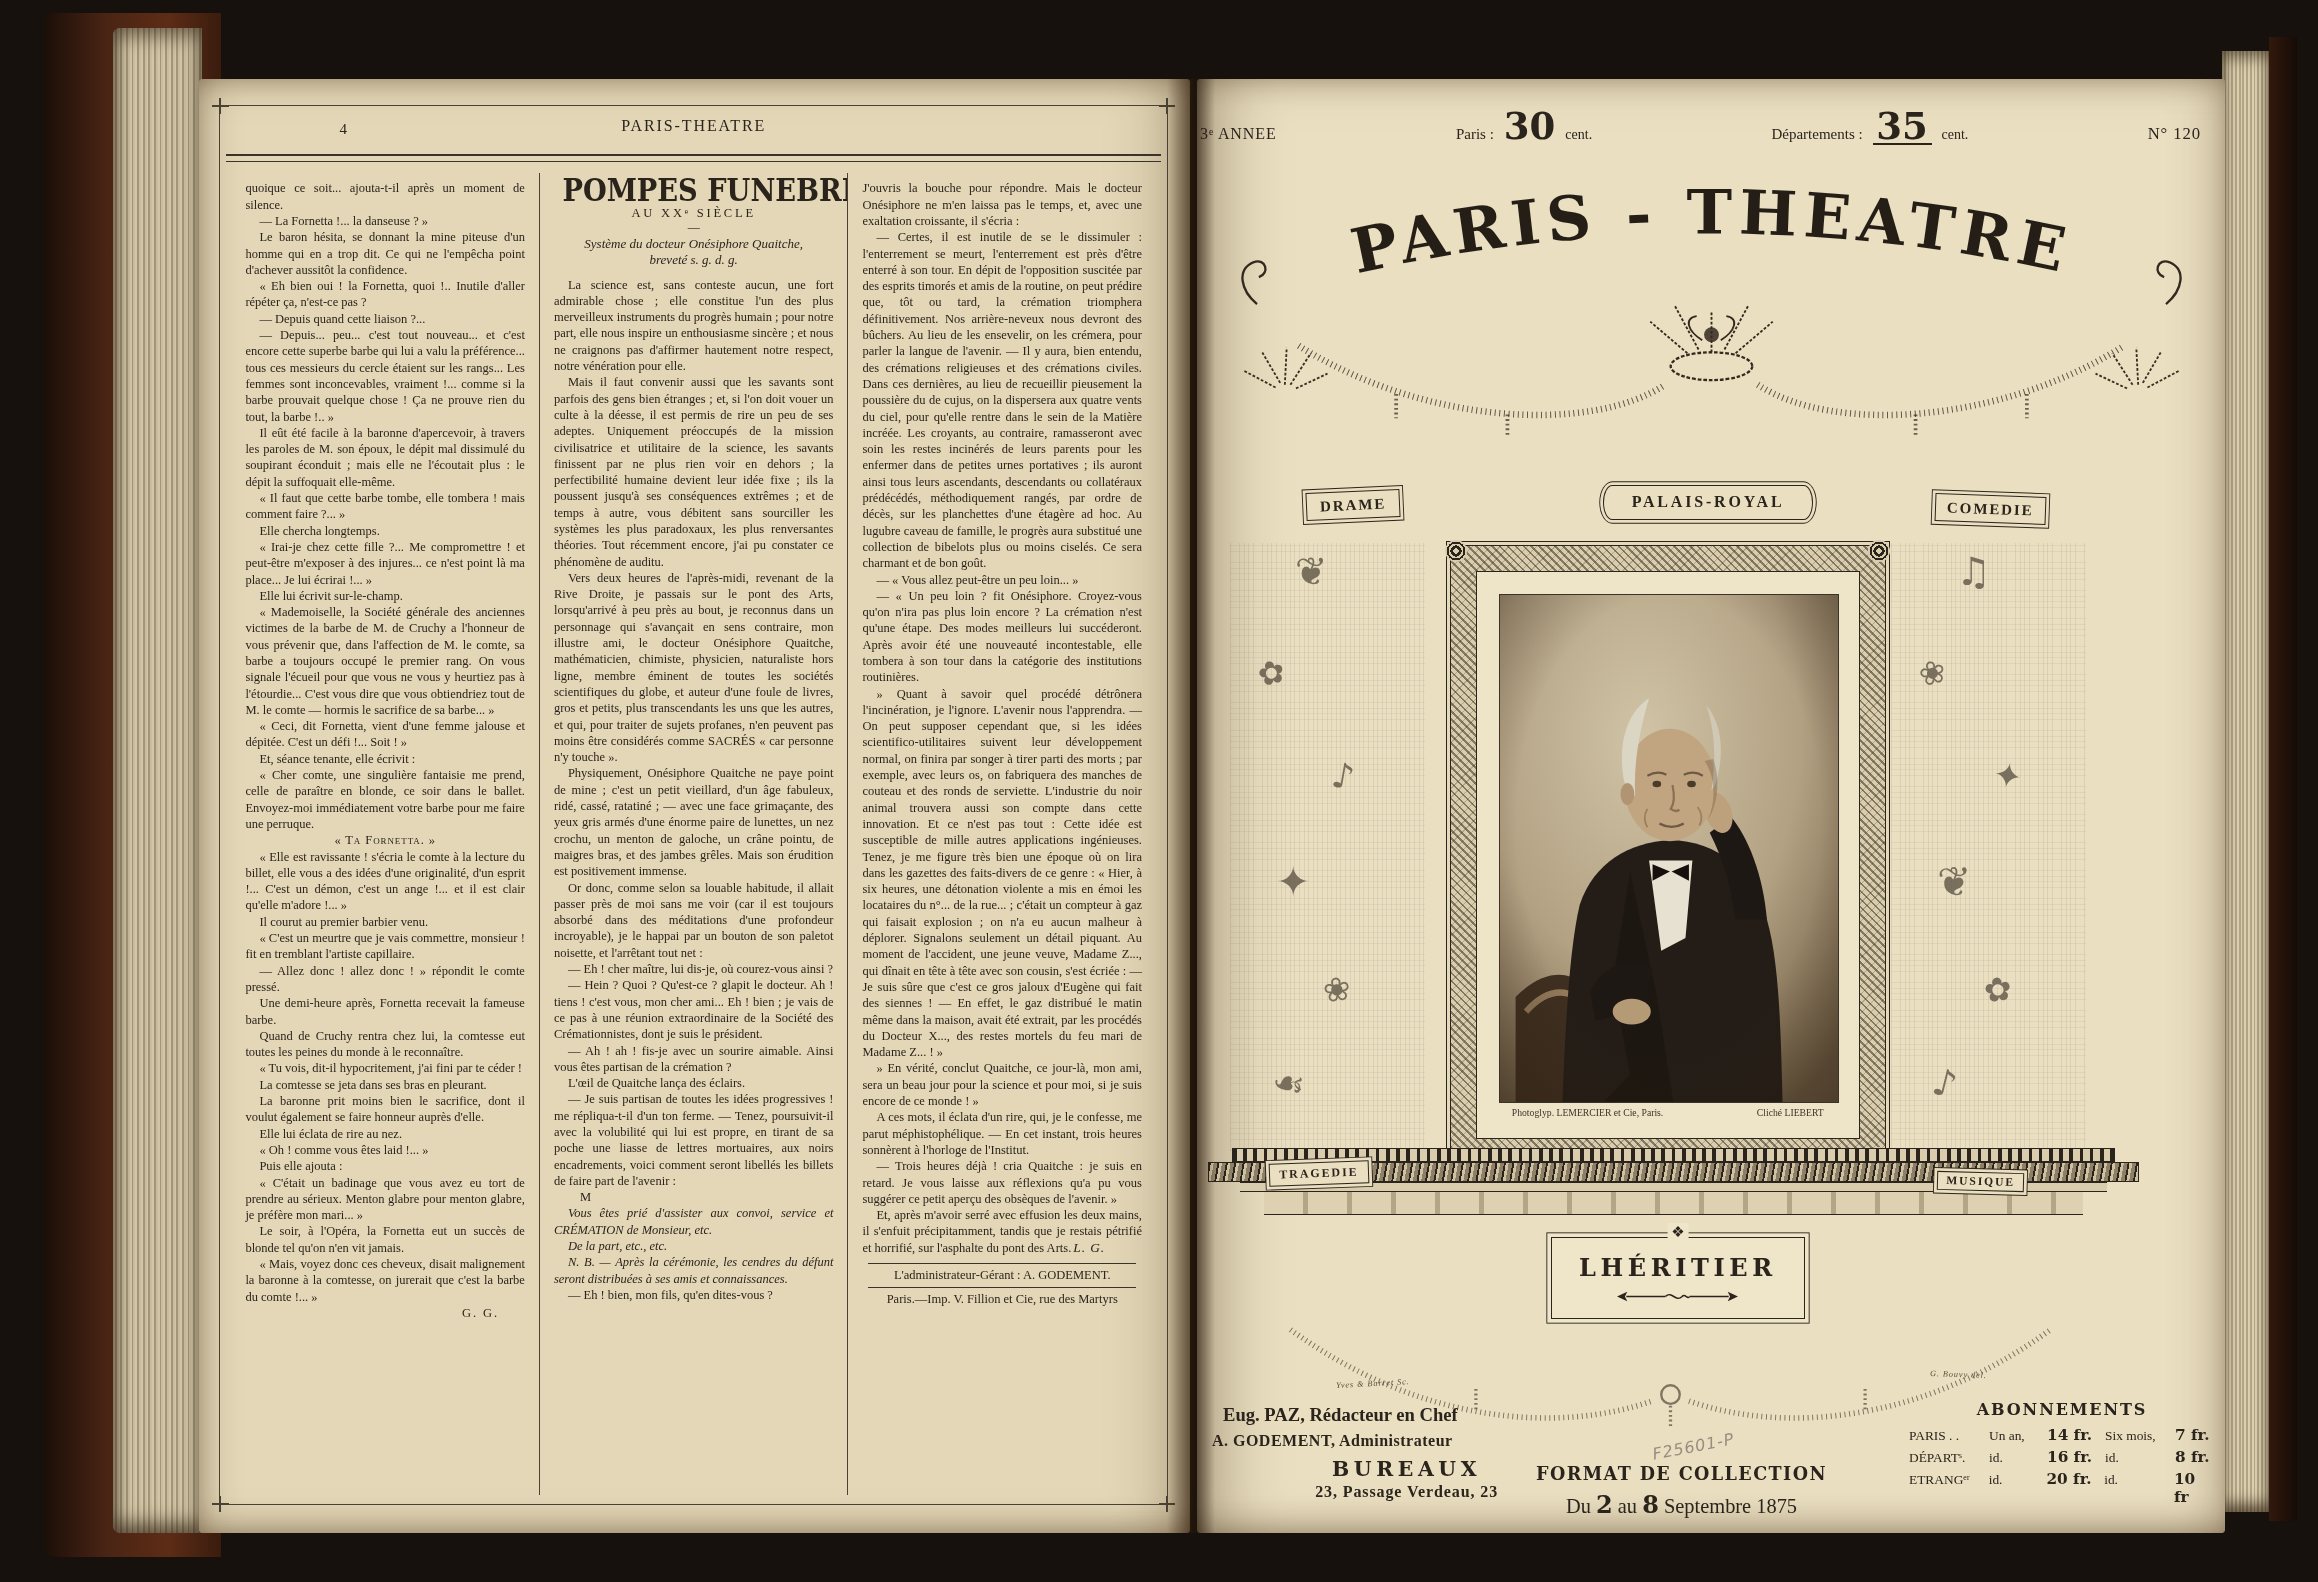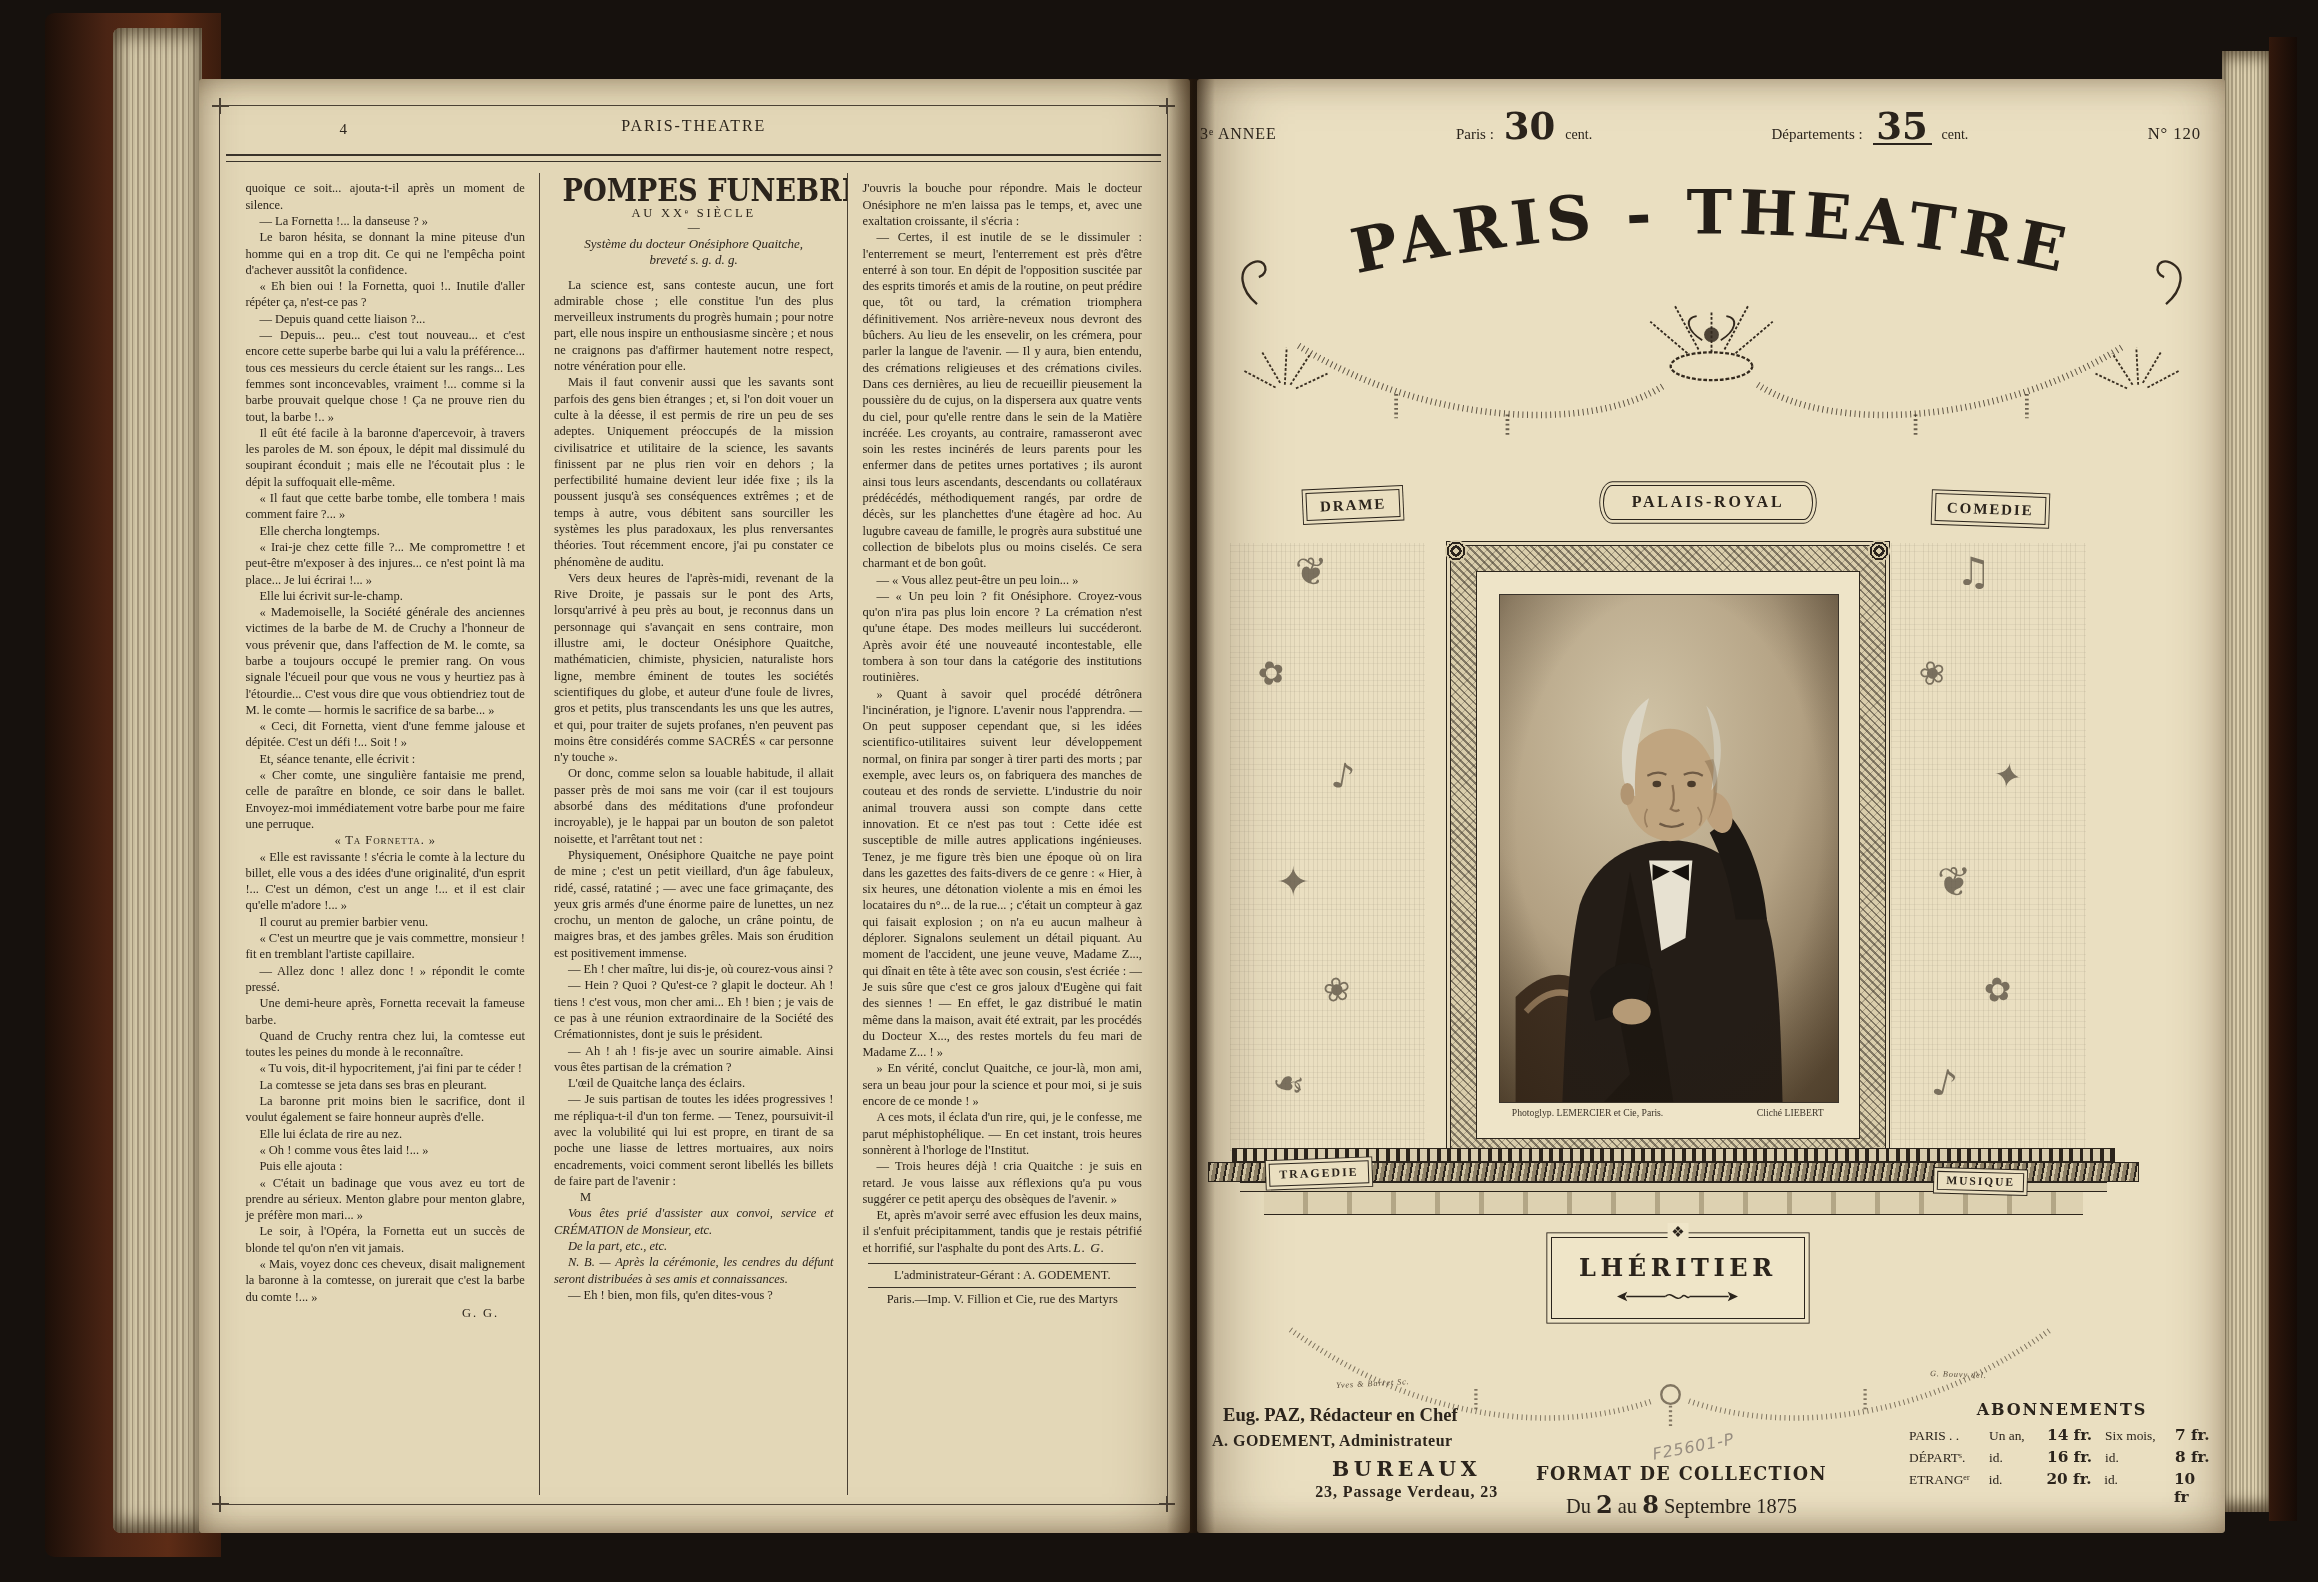--- a/index.html
+++ b/index.html
@@ -205,22 +205,22 @@
           <div class="h-sub">AU XXᵉ SIÈCLE</div>
           <div class="h-dash">—</div>
           <div class="h-sys">
             <span>Système du docteur Onésiphore Quaitche,</span><br>
             <span>breveté s. g. d. g.</span>
           </div>
           <div>
               <p class="para">La science est, sans conteste aucun, une fort admirable chose ; elle constitue l'un des plus merveilleux instruments du progrès humain ; pour notre part, elle nous inspire un enthousiasme sincère ; et nous ne craignons pas d'affirmer hautement notre respect, notre vénération pour elle.</p>
               <p class="para">Mais il faut convenir aussi que les savants sont parfois des gens bien étranges ; et, si l'on doit vouer un culte à la déesse, il est permis de rire un peu de ses adeptes. Uniquement préoccupés de la mission civilisatrice et utilitaire de la science, les savants finissent par ne plus rien voir en dehors ; la perfectibilité humaine devient leur idée fixe ; ils la poussent jusqu'à ses conséquences extrêmes ; et de temps à autre, vous débitent sans sourciller les systèmes les plus paradoxaux, les plus renversantes théories. Tout récemment encore, j'ai pu constater ce phénomène de auditu.</p>
               <p class="para">Vers deux heures de l'après-midi, revenant de la Rive Droite, je passais sur le pont des Arts, lorsqu'arrivé à peu près au bout, je reconnus dans un personnage qui s'avançait en sens contraire, mon illustre ami, le docteur Onésiphore Quaitche, mathématicien, chimiste, physicien, naturaliste hors ligne, membre éminent de toutes les sociétés scientifiques du globe, et auteur d'une foule de livres, gros et petits, plus transcendants les uns que les autres, et qui, pour traiter de sujets profanes, n'en peuvent pas moins être considérés comme SACRÉS « car personne n'y touche ».</p>
+              <p class="para">Physiquement, Onésiphore Quaitche ne paye point de mine ; c'est un petit vieillard, d'un âge fabuleux, ridé, cassé, ratatiné ; — avec une face grimaçante, des yeux gris armés d'une énorme paire de lunettes, un nez crochu, un menton de galoche, un crâne pointu, de maigres bras, et des jambes grêles. Mais son érudition est positivement immense.</p>
               <p class="para">Or donc, comme selon sa louable habitude, il allait passer près de moi sans me voir (car il est toujours absorbé dans des méditations d'une profondeur incroyable), je le happai par un bouton de son paletot noisette, et l'arrêtant tout net :</p>
-              <p class="para">Physiquement, Onésiphore Quaitche ne paye point de mine ; c'est un petit vieillard, d'un âge fabuleux, ridé, cassé, ratatiné ; — avec une face grimaçante, des yeux gris armés d'une énorme paire de lunettes, un nez crochu, un menton de galoche, un crâne pointu, de maigres bras, et des jambes grêles. Mais son érudition est positivement immense.</p>
               <p class="para">— Eh ! cher maître, lui dis-je, où courez-vous ainsi ?</p>
               <p class="para">— Hein ? Quoi ? Qu'est-ce ? glapit le docteur. Ah ! tiens ! c'est vous, mon cher ami... Eh ! bien ; je vais de ce pas à une réunion extraordinaire de la Société des Crémationnistes, dont je suis le président.</p>
               <p class="para">— Ah ! ah ! fis-je avec un sourire aimable. Ainsi vous êtes partisan de la crémation ?</p>
               <p class="para">L'œil de Quaitche lança des éclairs.</p>
               <p class="para">— Je suis partisan de toutes les idées progressives ! me répliqua-t-il d'un ton ferme. — Tenez, poursuivit-il avec la volubilité qui lui est propre, en tirant de sa poche une liasse de lettres mortuaires, aux noirs encadrements, voici comment seront libellés les billets de faire part de l'avenir :</p>
               <p class="para mline">M</p>
               <p class="para pital">Vous êtes prié d'assister aux convoi, service et CRÉMATION de Monsieur, etc.</p>
               <p class="para pital">De la part, etc., etc.</p>
               <p class="para pital">N. B. — Après la cérémonie, les cendres du défunt seront distribuées à ses amis et connaissances.</p>
               <p class="para">— Eh ! bien, mon fils, qu'en dites-vous ?</p>

